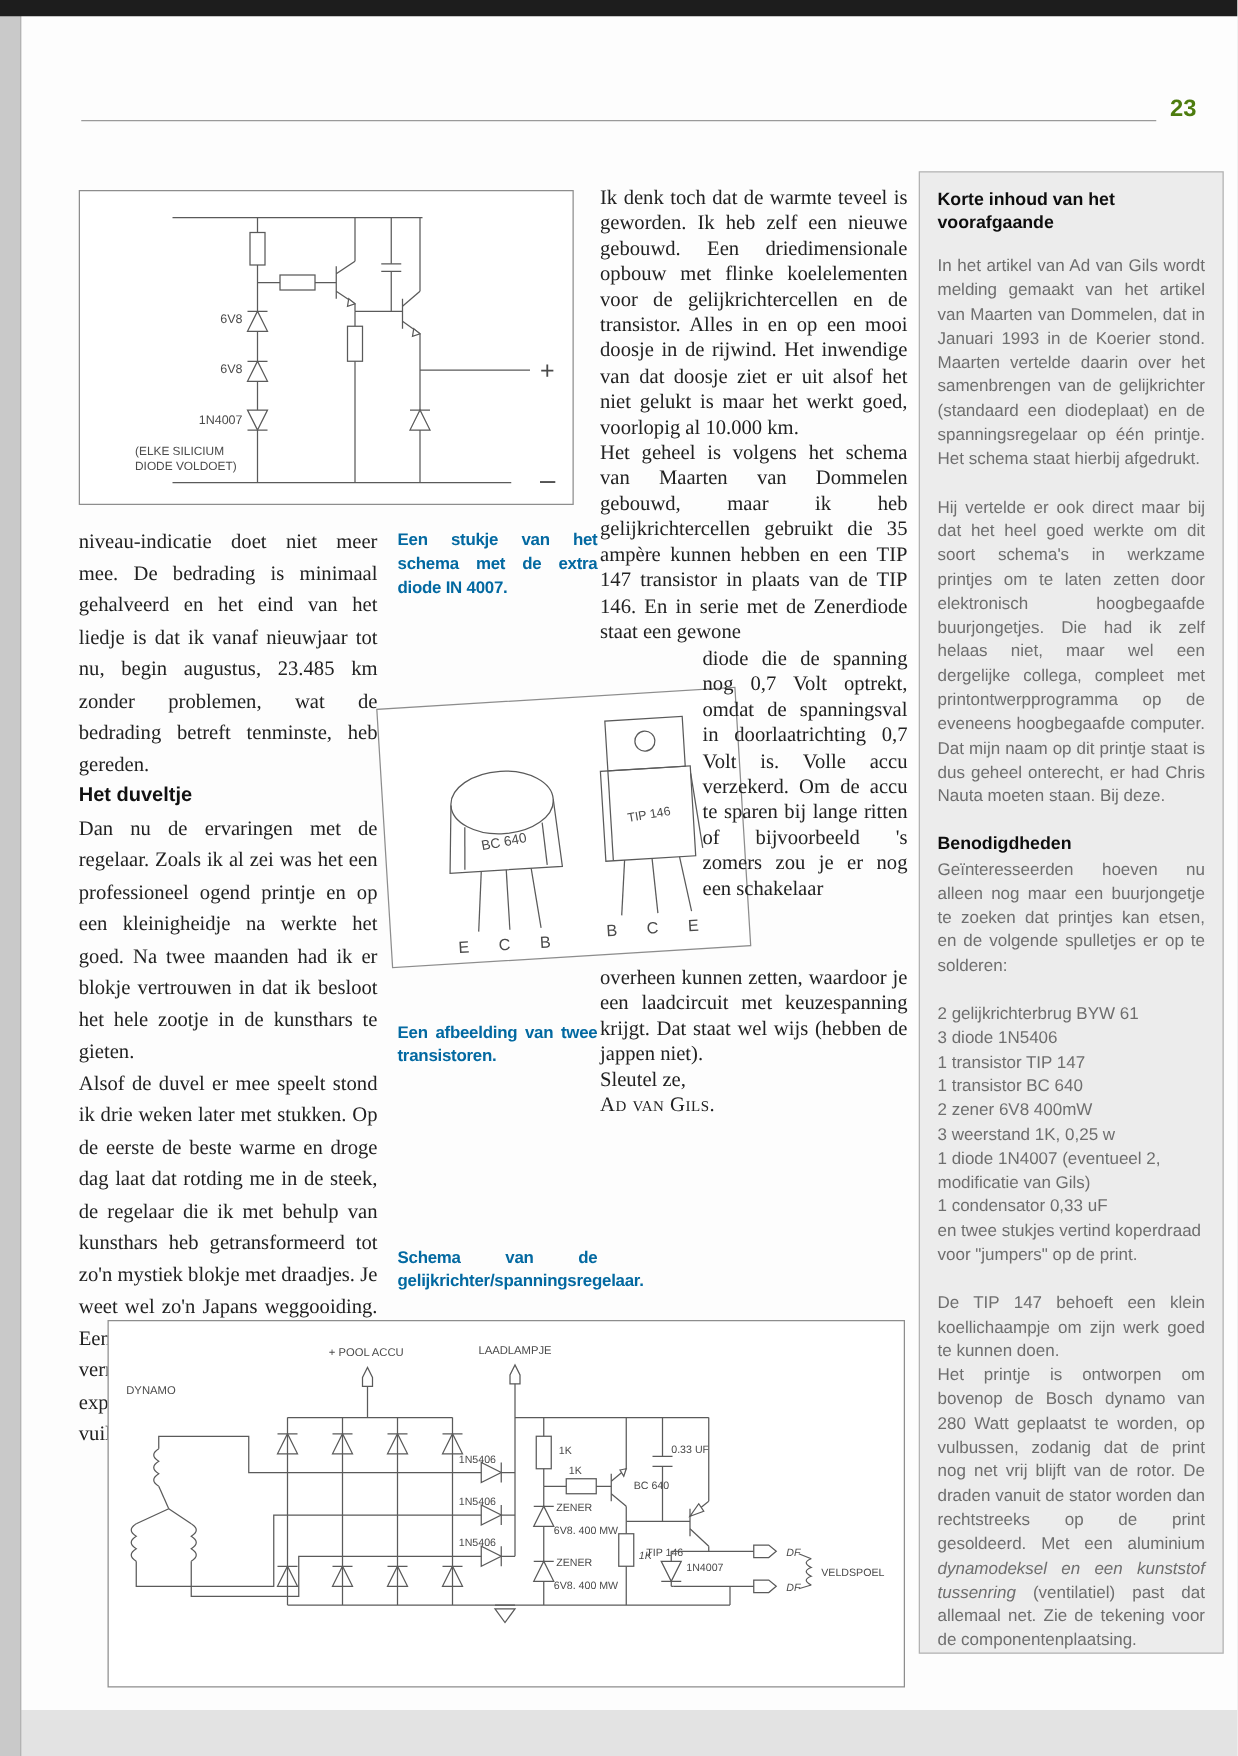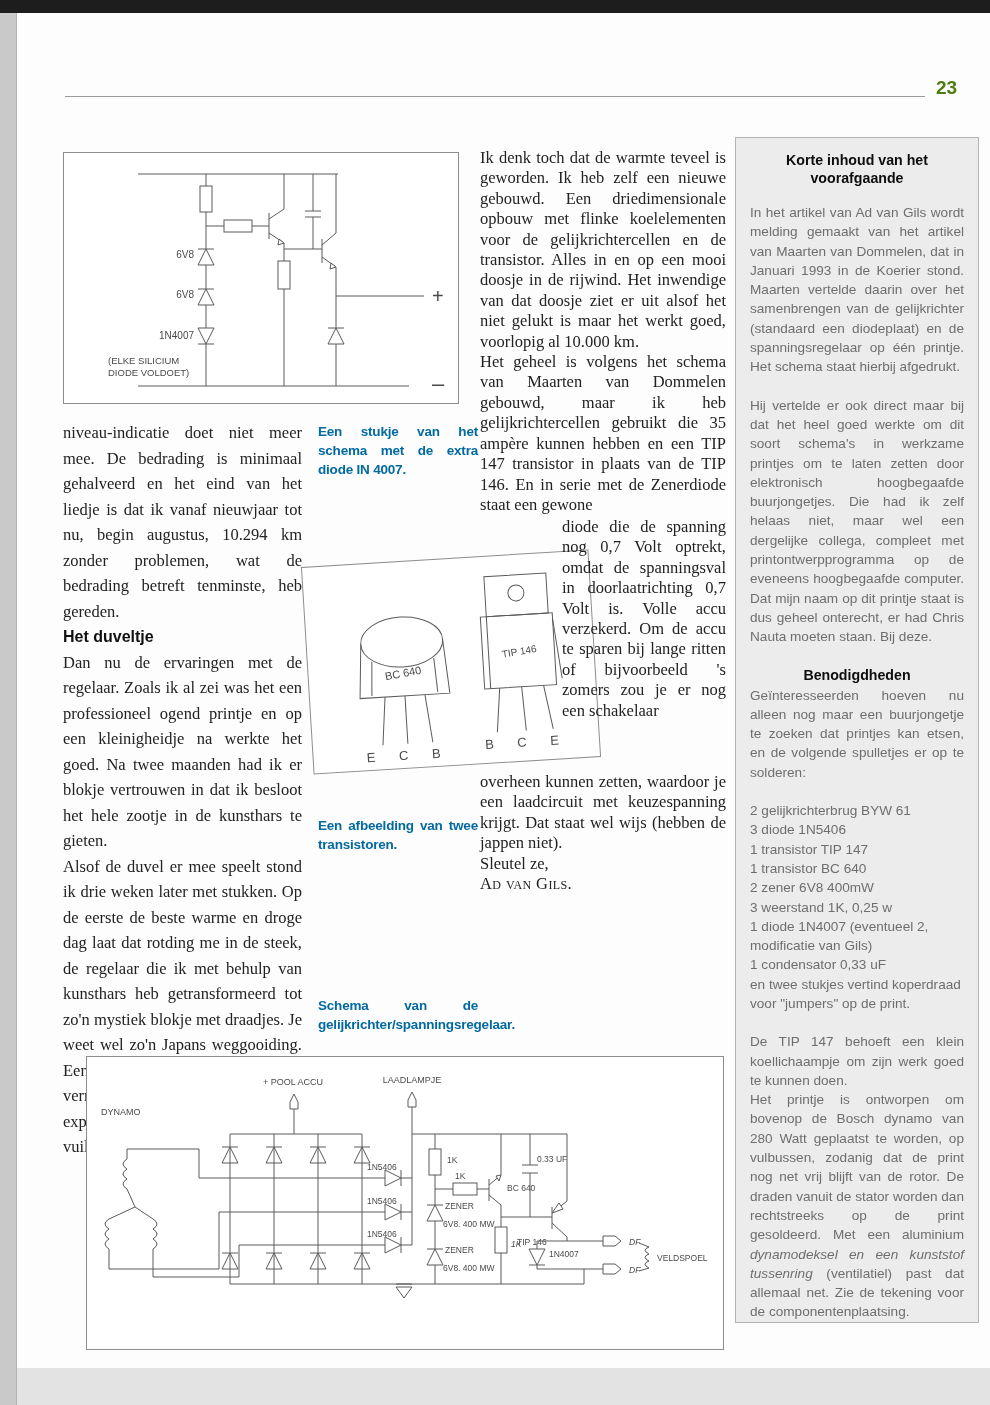--- a/index.html
+++ b/index.html
@@ -29,21 +29,21 @@
   .figbox{background:#fff;border:1px solid #8d8d8d;}
   svg{display:block;}
   svg line,svg path,svg rect,svg polygon,svg polyline,svg circle,svg ellipse{stroke:#5a5a5a;stroke-width:1;fill:none;}
   svg polygon.solid{fill:#fff;}
   svg text{font-family:"Liberation Sans",sans-serif;fill:#4a4a4a;stroke:none;}
   svg text.it{font-style:italic;}
 
   
   .sidebar{background:#ececec;border:1px solid #b3b3b3;box-sizing:border-box;padding:13px 14px;
            font-family:"Liberation Sans",sans-serif;font-size:13.6px;line-height:19.3px;color:#6e6e6e;}
-  .sidebar h3{font-size:14.2px;color:#0d0d0d;margin:0 0 16px 0;line-height:18px;text-align:center;}
+  .sidebar h3{font-size:14.2px;color:#0d0d0d;margin:0 0 16px 0;line-height:18px;}
   .sidebar p{margin:0 0 19px 0;text-align:justify;}
   .sidebar p.tight{margin:0;}
   .sidebar ul{list-style:none;margin:0 0 19px 0;padding:0;}
   .sidebar li{margin:0;}
   .sidebar .ital{font-style:italic;}
 </style>
 </head>
 <body>
 
 <div class="scan-left"></div>
@@ -117,21 +117,21 @@
       <text x="130" y="145" font-size="10" text-anchor="end">6V8</text>
       <text x="130" y="186" font-size="10" text-anchor="end">1N4007</text>
       <text x="44" y="211" font-size="9.5">(ELKE SILICIUM</text>
       <text x="44" y="223" font-size="9.5">DIODE VOLDOET)</text>
       <text x="368" y="150" font-size="20" fill="#333">+</text>
       <text x="368" y="238" font-size="22" fill="#333">–</text>
     </svg>
   </div>
 
   <div class="abs bodycol lh-left" style="left:47px;top:420px;width:239px;">
-    <p>niveau-indicatie doet niet meer mee. De bedrading is minimaal gehalveerd en het eind van het liedje is dat ik vanaf nieuwjaar tot nu, begin augustus, 10.294 km zonder problemen, wat de bedrading betreft tenminste, heb gereden.</p>
+    <p>niveau-indicatie doet niet meer mee. De bedrading is minimaal gehalveerd en het eind van het liedje is dat ik vanaf nieuwjaar tot nu, begin augustus, 23.485 km zonder problemen, wat de bedrading betreft tenminste, heb gereden.</p>
     <p class="subhead">Het duveltje</p>
     <p>Dan nu de ervaringen met de regelaar. Zoals ik al zei was het een professioneel ogend printje en op een kleinigheidje na werkte het goed. Na twee maanden had ik er blokje vertrouwen in dat ik besloot het hele zootje in de kunsthars te gieten.</p>
     <p>Alsof de duvel er mee speelt stond ik drie weken later met stukken. Op de eerste de beste warme en droge dag laat dat rotding me in de steek, de regelaar die ik met behulp van kunsthars heb getransformeerd tot zo'n mystiek blokje met draadjes. Je weet wel zo'n Japans weggooiding. Een dikke pukkel erop doet me vermoeden dat inwendig een explosie heeft plaatsgevonden. De vuilnisman zoekt het maar uit.</p>
   </div>
 
   <div class="abs caption" style="left:302px;top:422px;width:160px;">Een stukje van het schema met de extra diode IN 4007.</div>
   <div class="abs caption" style="left:302px;top:996px;width:160px;">Schema van de gelijkrichter/spanningsregelaar.</div>
   <div class="abs caption" style="left:302px;top:816px;width:160px;">Een afbeelding van twee transistoren.</div>
 
   <div class="abs figbox" style="left:291px;top:558px;width:286px;height:206px;transform:rotate(-3.5deg);">

